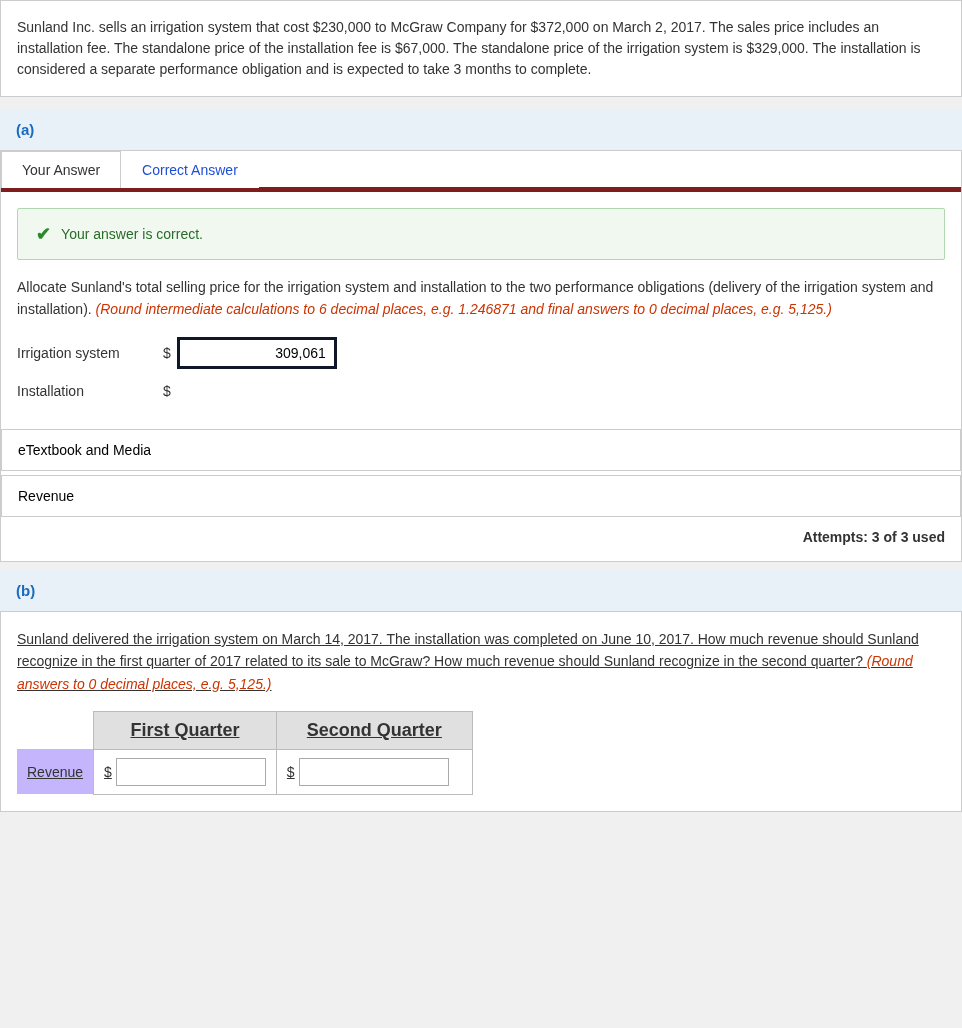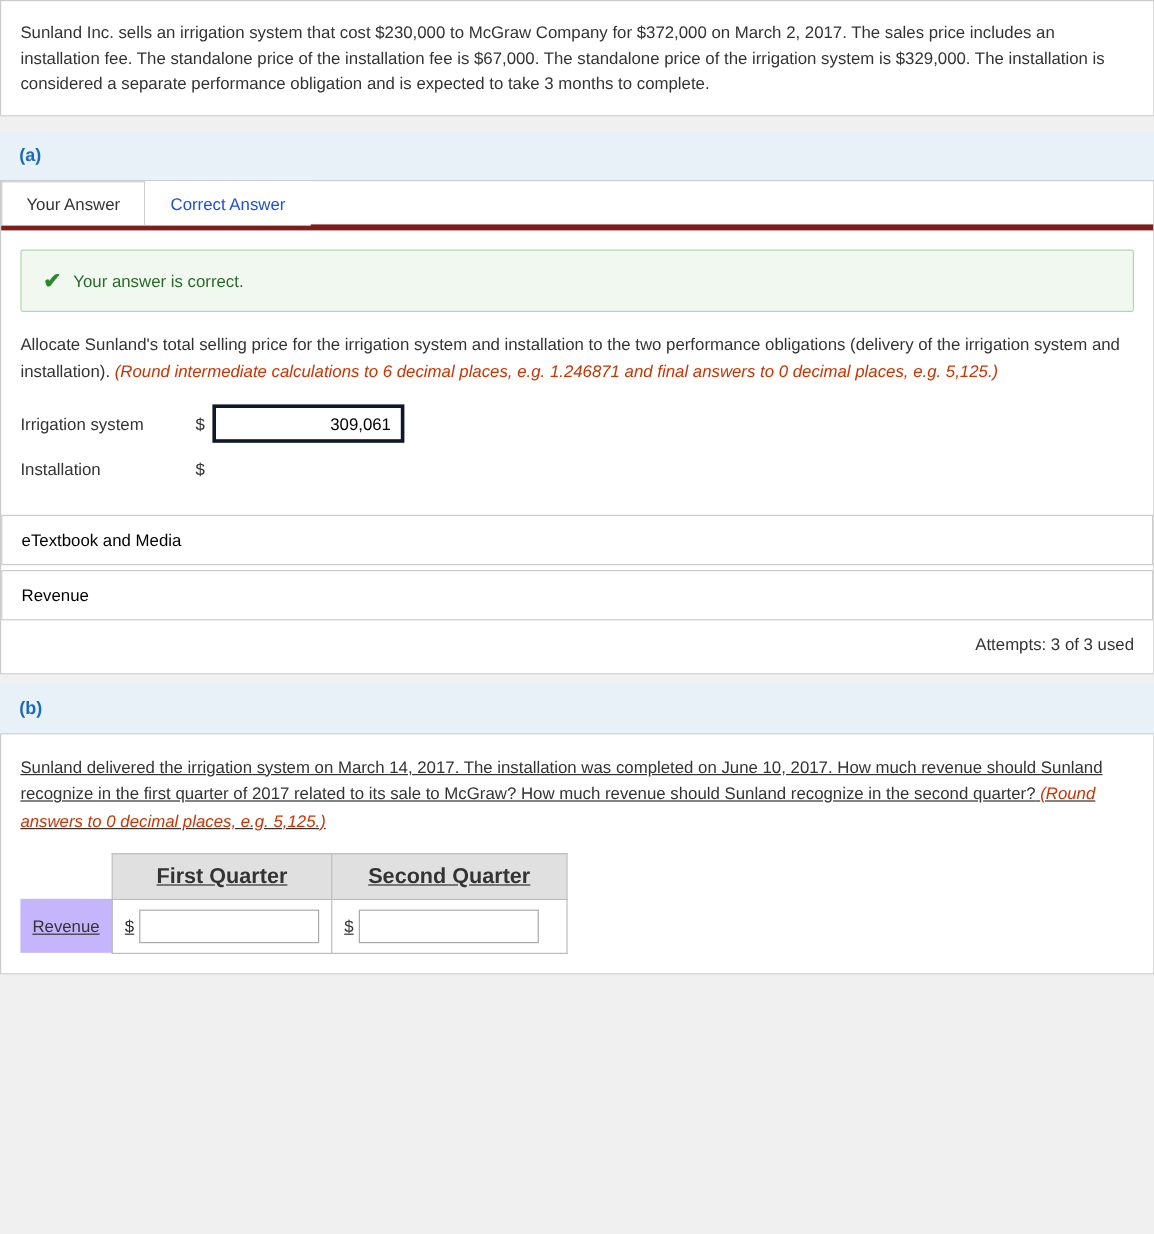--- a/index.html
+++ b/index.html
@@ -129,21 +129,21 @@
       cursor: pointer;
       font-size: 14px;
       color: #000000;
     }
 
     
     .attempts-line {
       text-align: right;
       padding: 8px 16px 16px;
       font-size: 14px;
-      font-weight: normal;
+      font-weight: bold;
       color: #333;
     }
 
     
     .section-b-content {
       background: #fff;
       border: 1px solid #ccc;
       padding: 16px;
       margin-bottom: 8px;
       text-decoration: underline;

